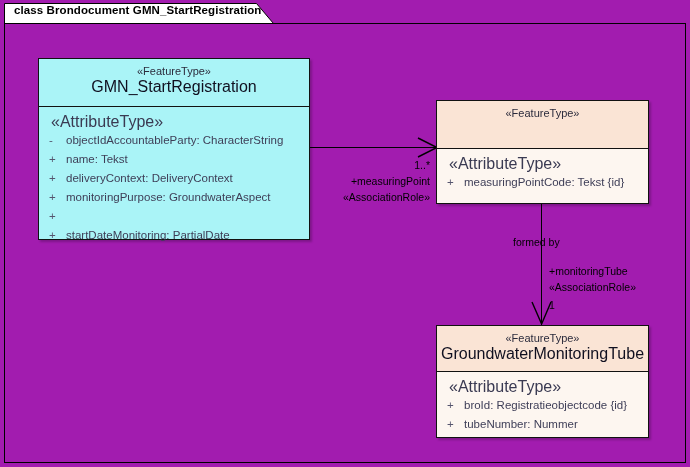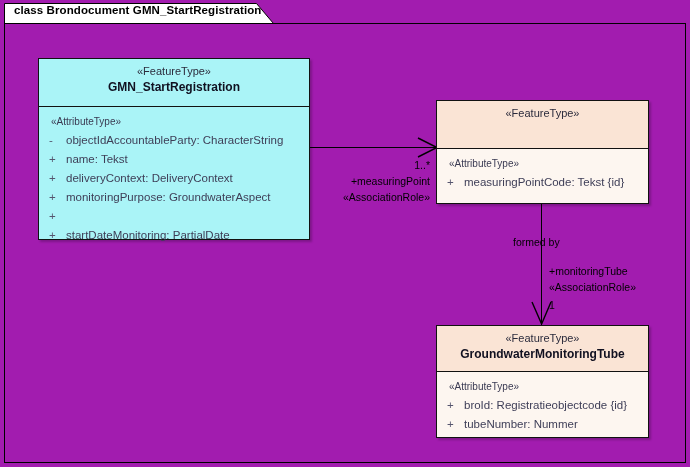--- a/index.html
+++ b/index.html
@@ -72,32 +72,32 @@
     text-align: center;
     padding-top: 5px;
   }
   .stereotype {
     font-size: 11px;
     color: #2b2b3c;
     line-height: 15px;
     white-space: nowrap;
   }
   .classname {
-    font-size: 12px;
-    font-weight: bold;
+    font-size: 16px;
+    font-weight: normal;
     color: #101020;
     line-height: 16px;
     white-space: nowrap;
   }
   .uml-compartment {
     box-sizing: border-box;
     padding: 5px 0 4px 0;
   }
   .attr-stereo {
-    font-size: 10px;
+    font-size: 16px;
     color: #3a3a52;
     padding-left: 12px;
     line-height: 19px;
     white-space: nowrap;
   }
   .attr-row {
     display: block;
     position: relative;
     height: 19px;
     line-height: 19px;

